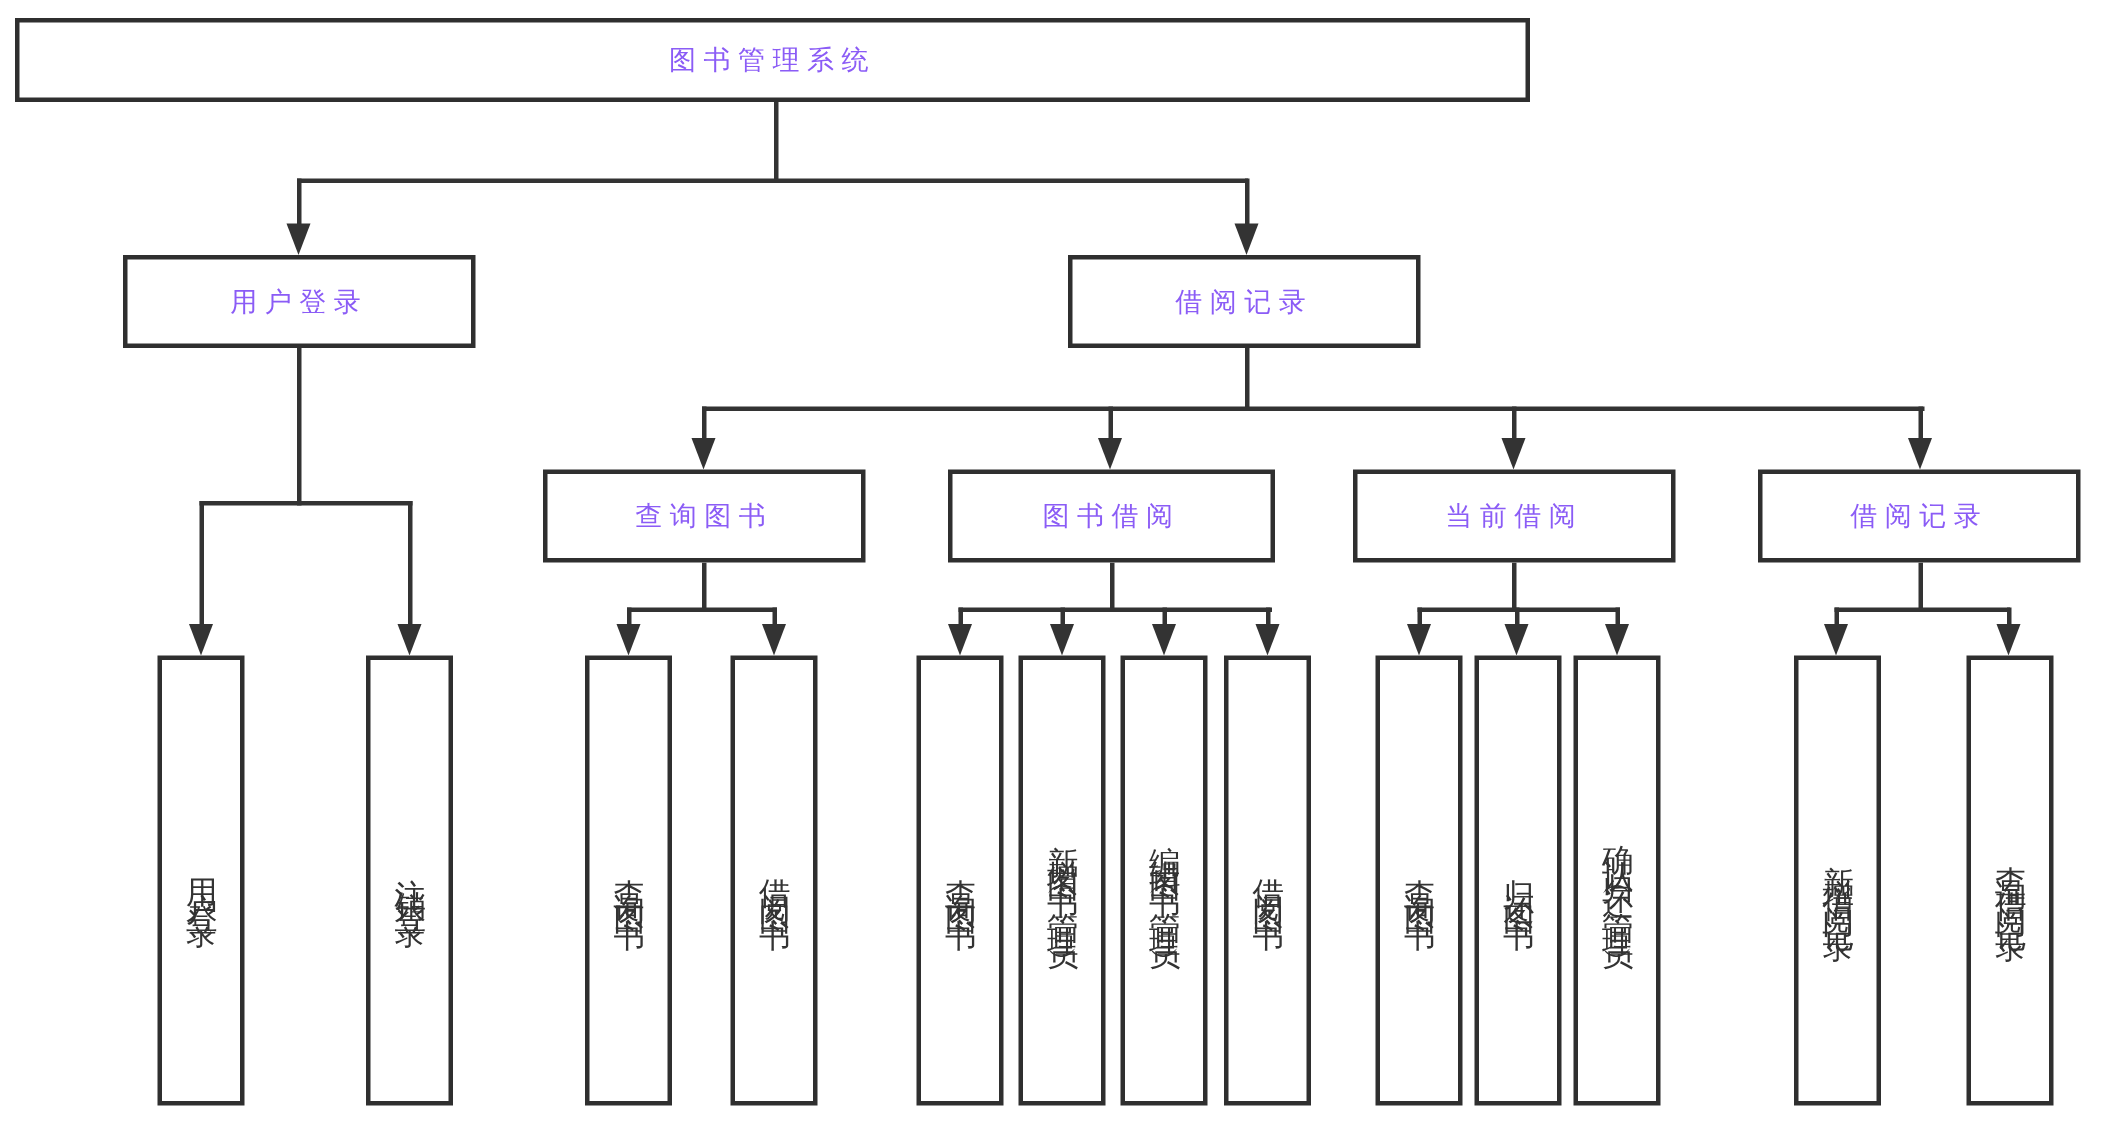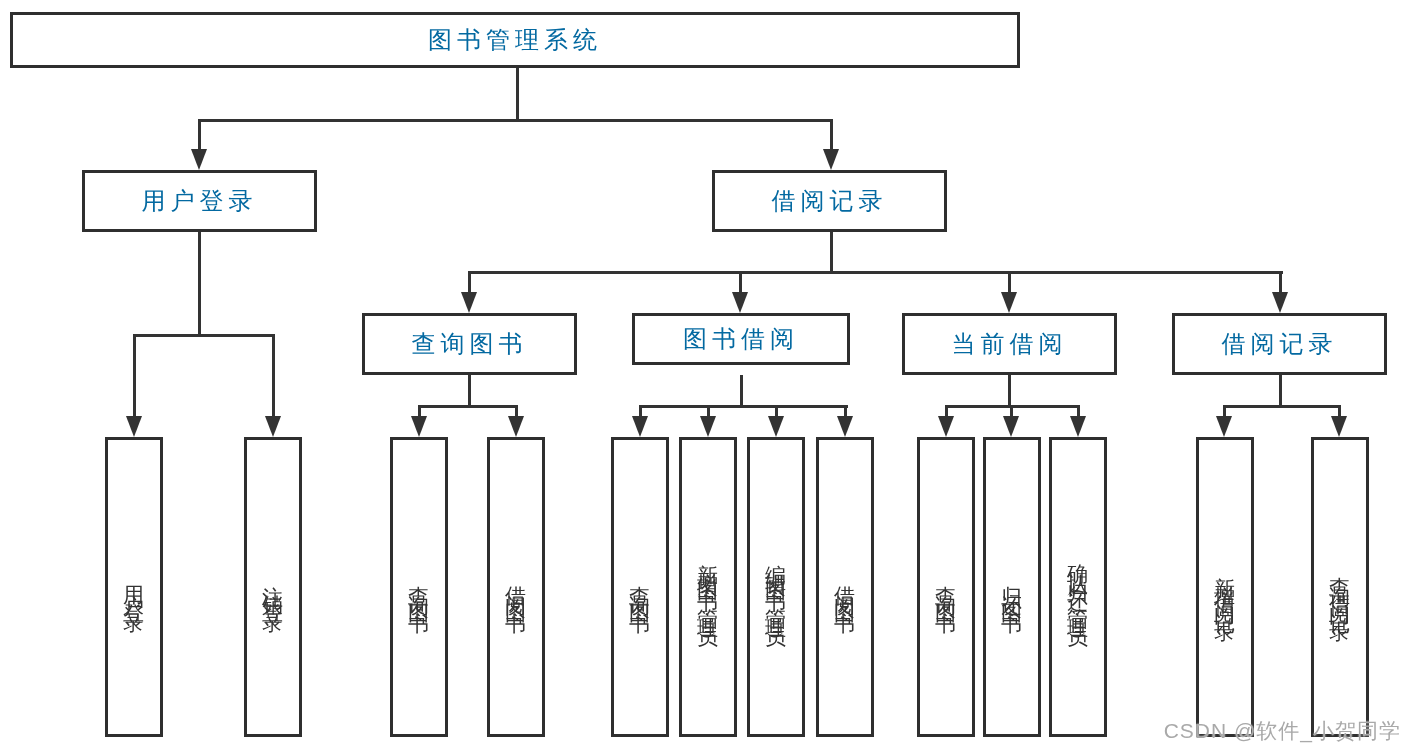--- a/index.html
+++ b/index.html
@@ -15,22 +15,22 @@
   }
 
   
   .node {
     position: absolute;
     border: 3px solid #2f2f2f;
     background: #ffffff;
     display: flex;
     align-items: center;
     justify-content: center;
-    color: #0369a1;
-    font-size: 24px;
+    color: #8b5cf6;
+    font-size: 18px;
     letter-spacing: 5px;
     white-space: nowrap;
     z-index: 2;
   }
   .leaf {
     position: absolute;
     top: 437px;
     width: 58px;
     height: 300px;
     border: 3px solid #2f2f2f;
@@ -108,21 +108,21 @@
   <div class="vline" style="left:468px; top:271px; height:25px;"></div>
   <div class="arrow" style="left:461px; top:292px;"></div>
   <div class="vline" style="left:739px; top:271px; height:25px;"></div>
   <div class="arrow" style="left:732px; top:292px;"></div>
   <div class="vline" style="left:1008px; top:271px; height:25px;"></div>
   <div class="arrow" style="left:1001px; top:292px;"></div>
   <div class="vline" style="left:1279px; top:271px; height:25px;"></div>
   <div class="arrow" style="left:1272px; top:292px;"></div>
 
   <div class="node" style="left:362px; top:313px; width:215px; height:62px;">查询图书</div>
-  <div class="node" style="left:632px; top:313px; width:218px; height:52px;">图书借阅</div>
+  <div class="node" style="left:632px; top:313px; width:218px; height:62px;">图书借阅</div>
   <div class="node" style="left:902px; top:313px; width:215px; height:62px;">当前借阅</div>
   <div class="node" style="left:1172px; top:313px; width:215px; height:62px;">借阅记录</div>
 
   <div class="vline" style="left:468px; top:375px; height:33px;"></div>
   <div class="hline" style="left:418px; top:405px; width:100px;"></div>
   <div class="vline" style="left:418px; top:405px; height:15px;"></div>
   <div class="arrow" style="left:411px; top:416px;"></div>
   <div class="vline" style="left:515px; top:405px; height:15px;"></div>
   <div class="arrow" style="left:508px; top:416px;"></div>
 
@@ -190,15 +190,14 @@
     <span>确认归还（管理员）</span>
   </div>
 
   <div class="leaf" style="left:1196px;">
     <span>新增借阅记录</span>
   </div>
   <div class="leaf" style="left:1311px;">
     <span>查询借阅记录</span>
   </div>
 
-  <div class="watermark">CSDN @软件_小贺同学</div>
 
 </div>
 
 </body></html>

